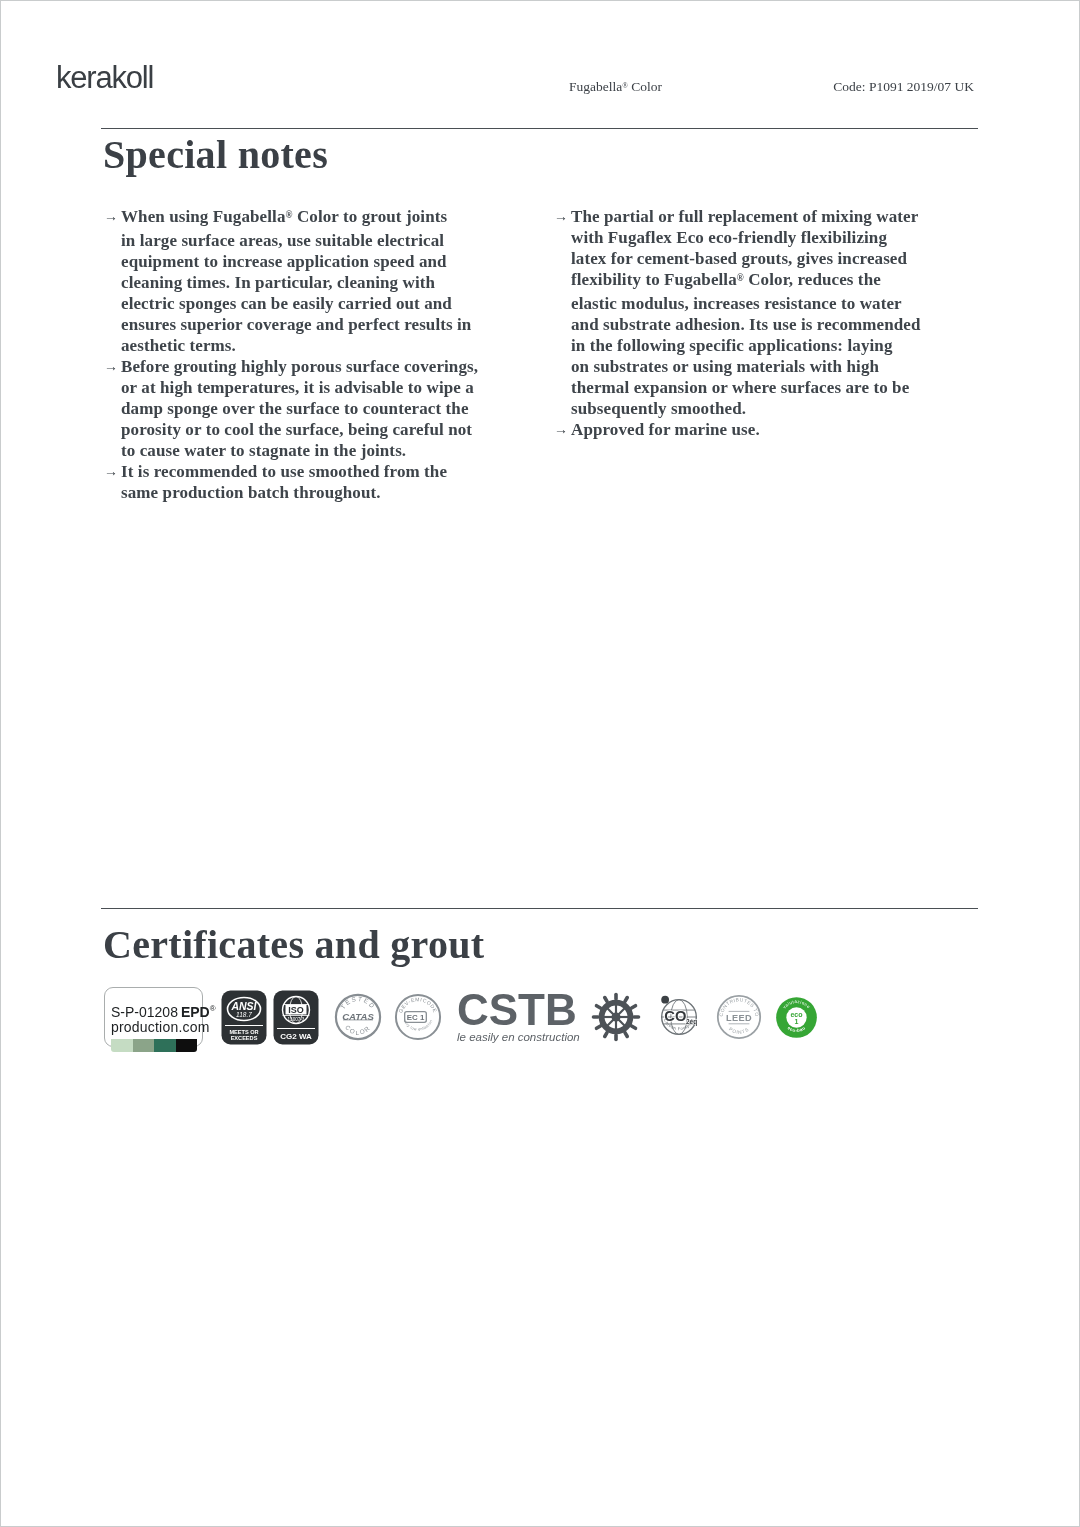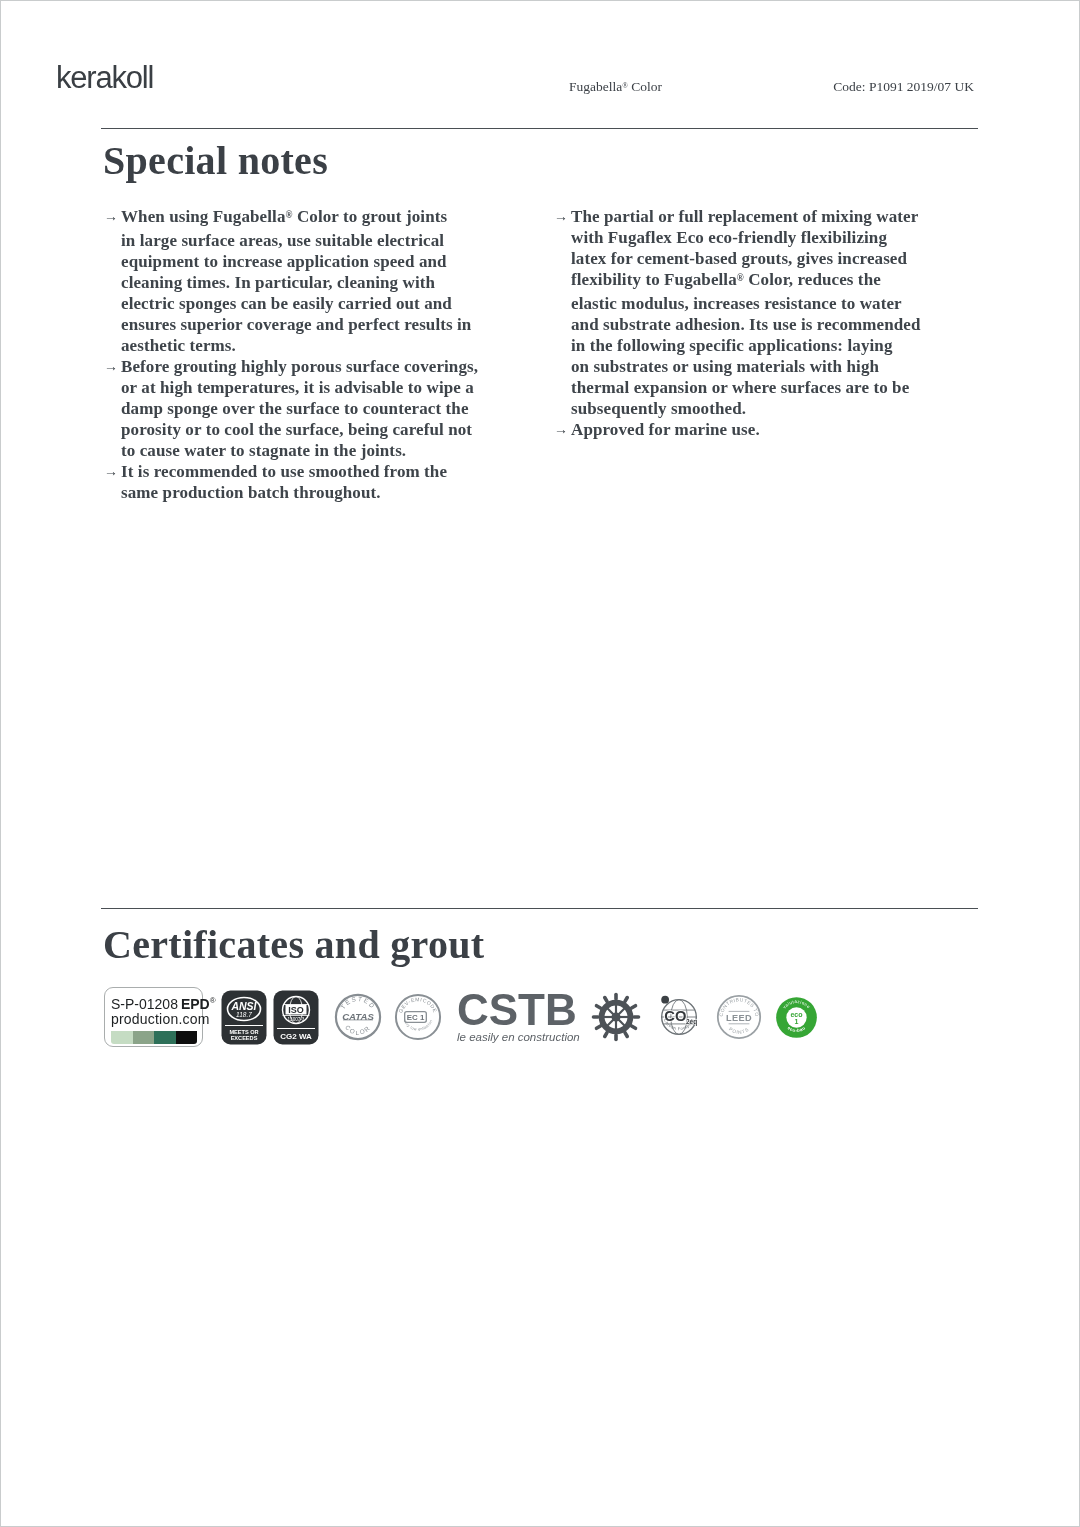--- a/index.html
+++ b/index.html
@@ -20,21 +20,21 @@
   .code { right:105px; }
 
   .rule { left:100px; width:877px; border-top:1.8px solid #4a4f54; height:0; }
   .rule-1 { top:127px; }
   .rule-2 { top:907px; }
 
   h1.sec-title {
     margin:0; font-size:40px; line-height:44px; font-weight:600;
     color:#3b4046; letter-spacing:0.3px;
   }
-  .title-special { left:102px; top:138px; }
+  .title-special { left:102px; top:132px; }
   .title-certs  { left:102px; top:922px; }
 
   
   .notes { left:103px; top:205px; width:876px; display:flex; gap:24px; }
   .col { width:426px; display:flex; flex-direction:column; }
   .note { position:relative; padding-left:17px; }
   .note p {
     margin:0; font-size:17px; line-height:21px; font-weight:600;
     white-space:pre; color:#3e444a; letter-spacing:0.1px;
   }
@@ -43,21 +43,21 @@
     font-weight:400; color:#3e444a;
   }
   sup.reg { font-size:55%; vertical-align:baseline; position:relative; top:-0.45em; }
 
   
   .logos { left:103px; top:983px; height:66px; display:flex; align-items:center; gap:10px; }
   .logos svg { display:block; }
 
   .epd-card {
     width:99px; height:60px; background:#fff; border:1.5px solid #a9adad;
-    border-radius:9px; box-sizing:border-box; padding:5px 5px 0 6px;
+    border-radius:9px; box-sizing:border-box; padding:13px 5px 0 6px;
     font-family:"Liberation Sans", sans-serif; color:#1d2022;
   }
   .epd-l1 { font-size:14px; line-height:16px; white-space:nowrap; }
   .epd-l1 b { margin-left:3px; }
   .epd-l1 sup { font-size:8px; }
   .epd-l2 { font-size:14px; line-height:15px; letter-spacing:0.2px; }
   .epd-strip { display:flex; height:13px; margin-top:4px; border-radius:0 0 3px 3px; overflow:hidden; }
   .epd-strip span { flex:1; }
 
   .cstb { margin-left:4px; font-family:"Liberation Sans", sans-serif; color:#5d6267; width:116px; }

